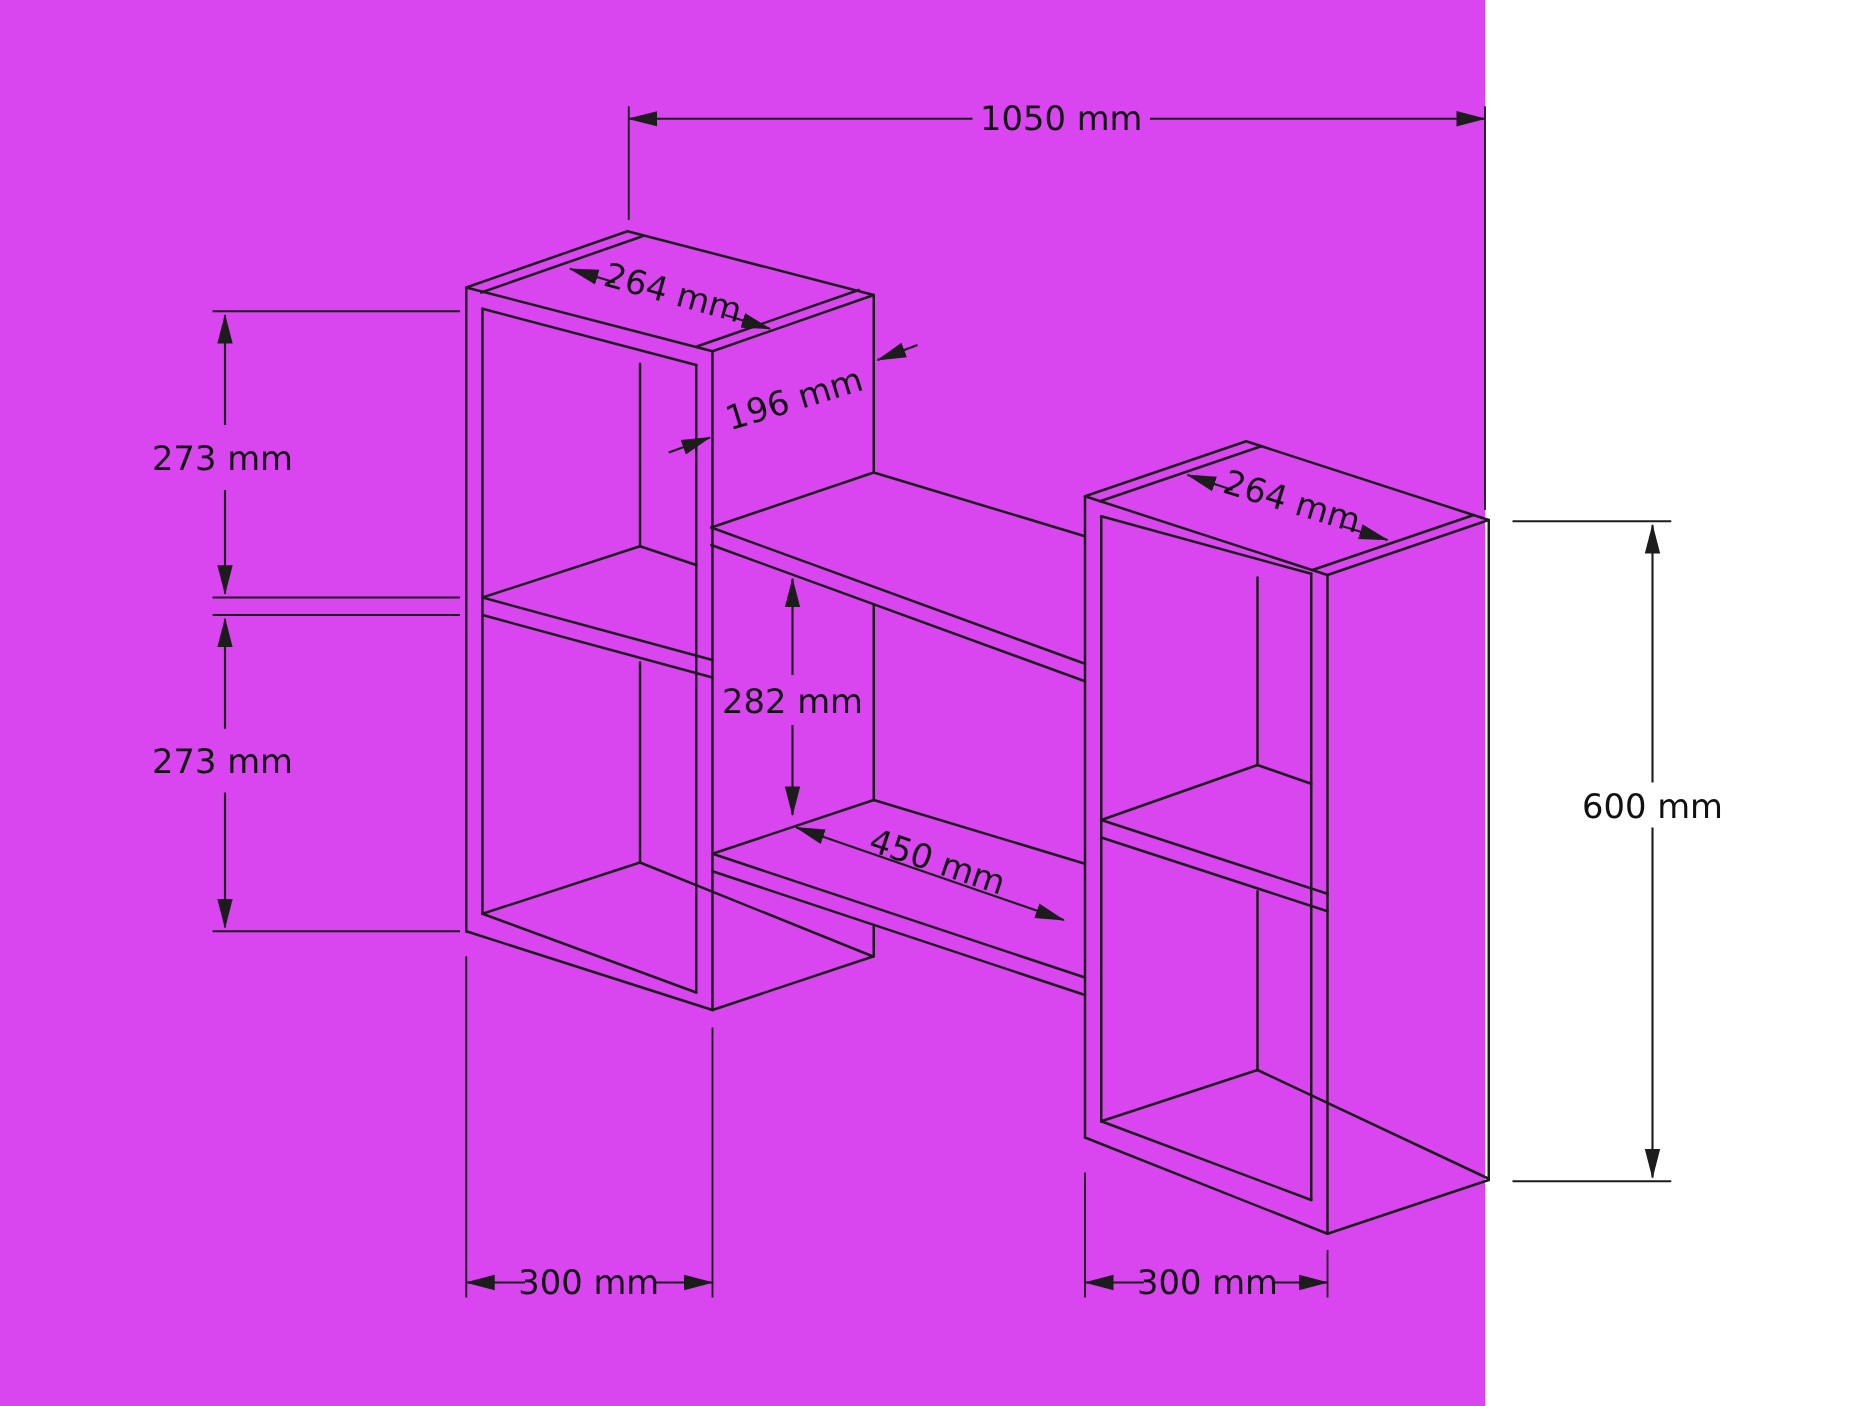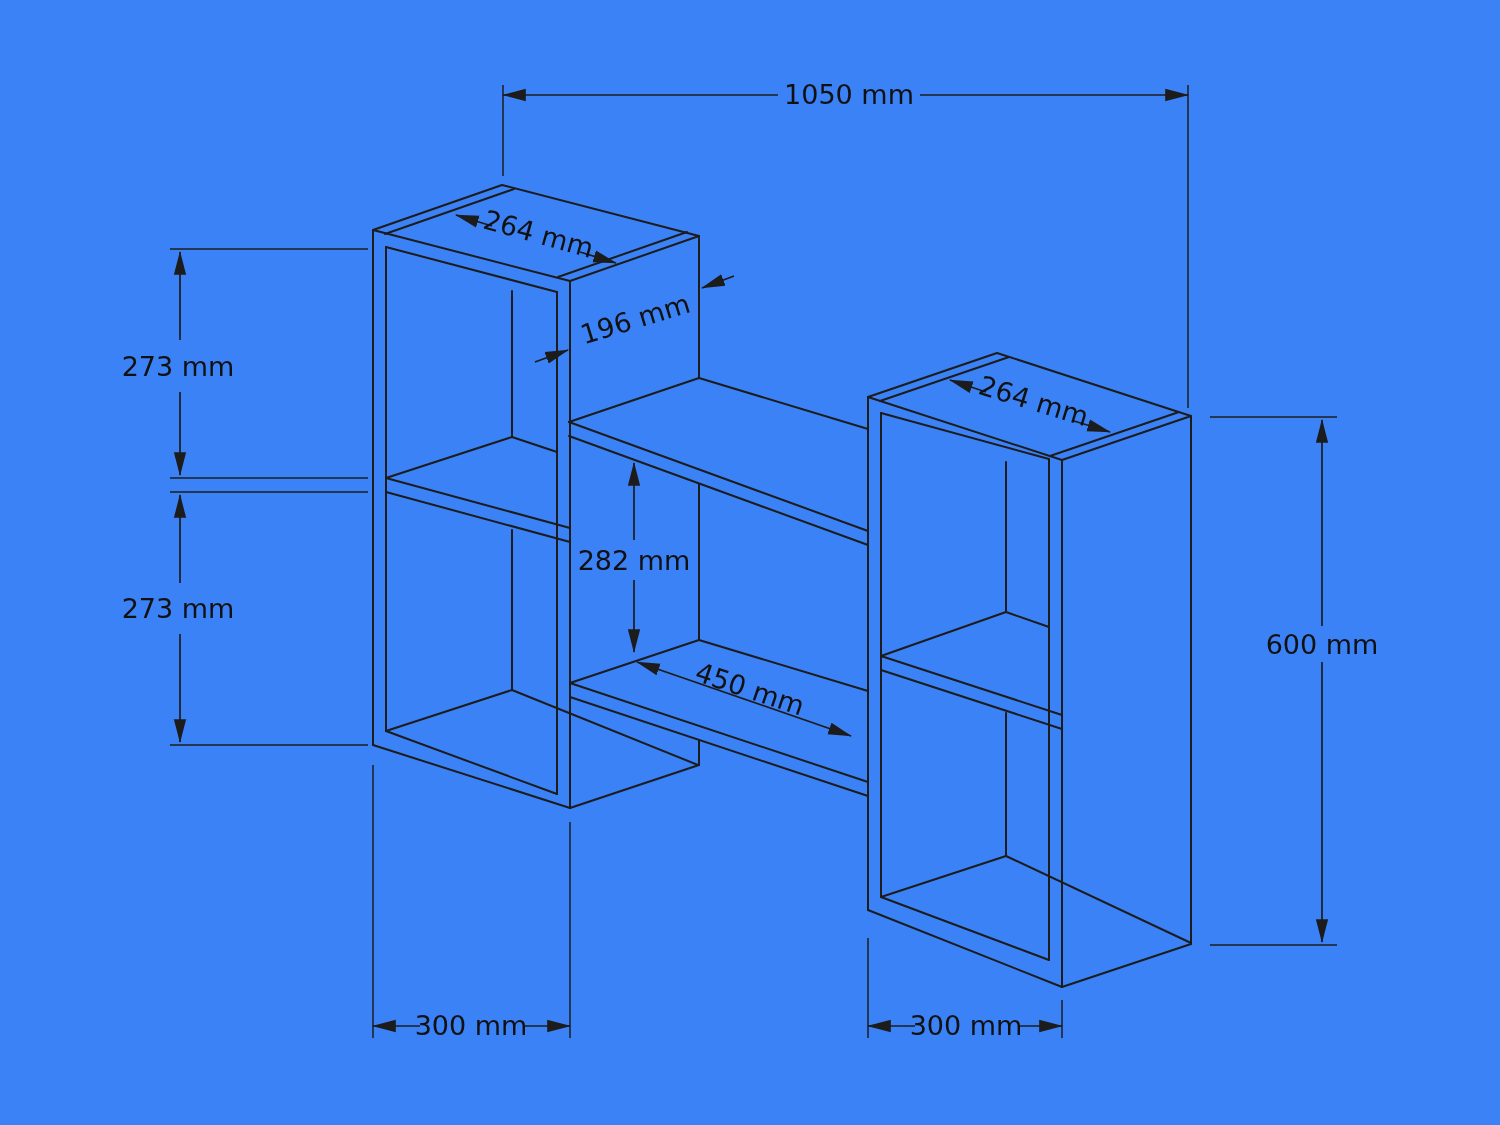--- a/index.html
+++ b/index.html
@@ -1,16 +1,16 @@
 <!DOCTYPE html>
 <html><head>
 <meta charset="utf-8">
 <style>
   html,body{margin:0;padding:0;background:#fff;}
-  .stage{width:1500px;height:1125px;background:#3b82f6;position:relative;font-family:"DejaVu Sans",sans-serif;}
+  .stage{width:1188px;height:1125px;background:#d946ef;position:relative;font-family:"DejaVu Sans",sans-serif;}
   svg{display:block;}
   .edge{fill:none;stroke:#1c1c1c;stroke-width:2;stroke-linecap:round;stroke-linejoin:round;}
   .dim{fill:none;stroke:#1c1c1c;stroke-width:1.7;stroke-linecap:butt;}
   .ext{fill:none;stroke:#1c1c1c;stroke-width:1.5;stroke-linecap:butt;}
   .lbl{fill:#111;font-size:27px;font-family:"DejaVu Sans",sans-serif;}
 </style>
 </head>
 <body>
 
 <div class="stage">

